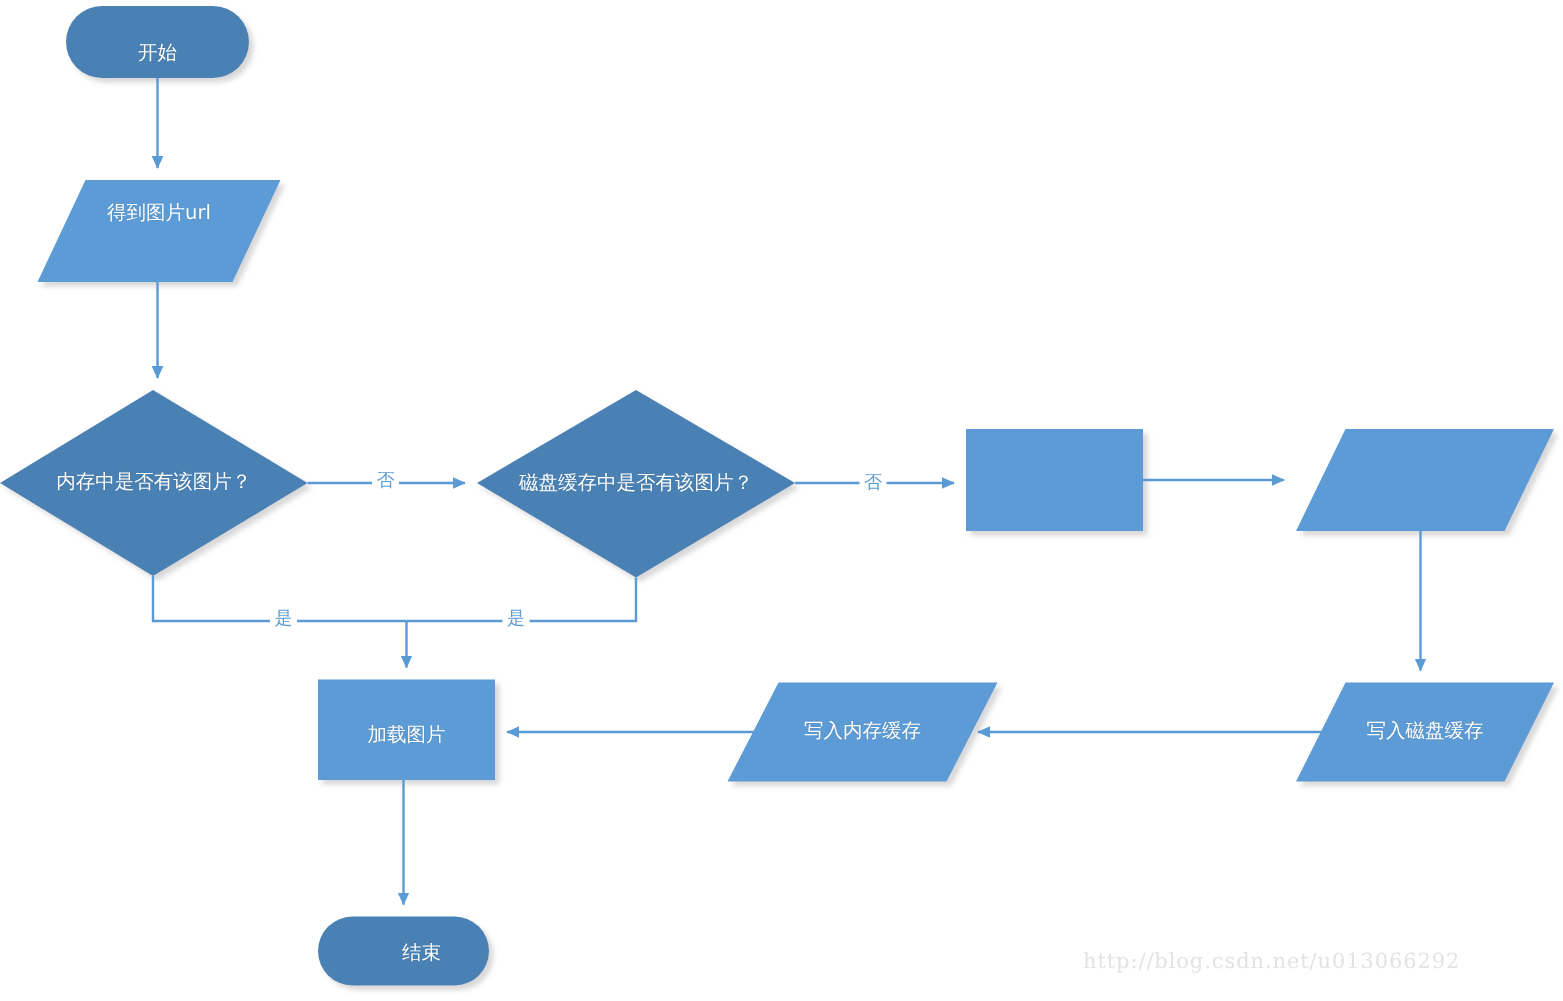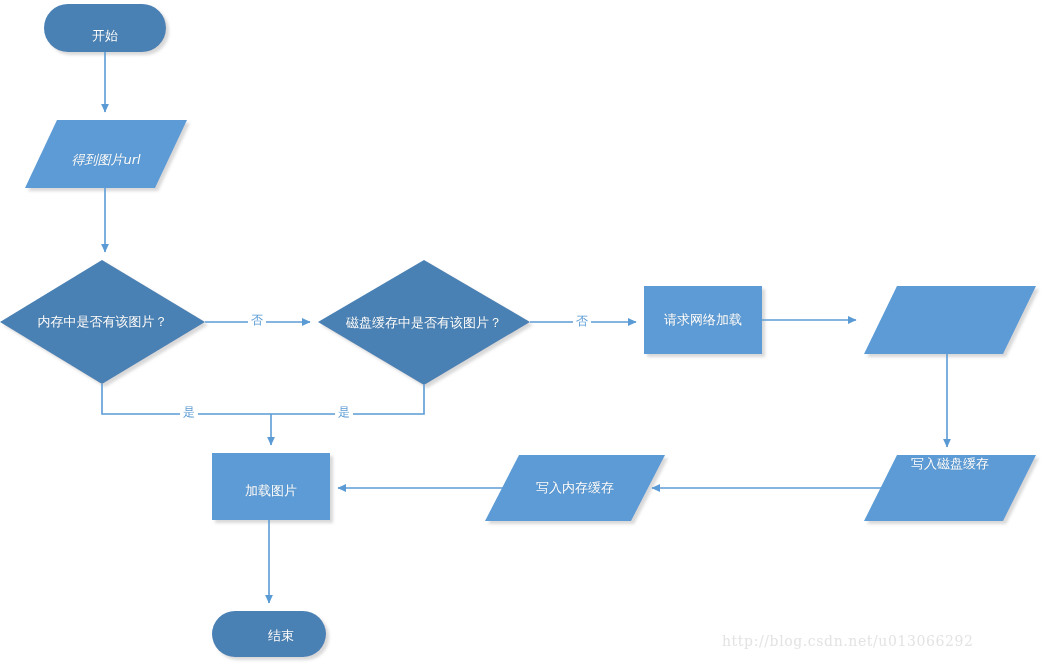--- a/index.html
+++ b/index.html
@@ -116,30 +116,29 @@
       <path d="M424,385 L424,414 L271,414"></path>
 
       <path d="M271,414 L271,445" marker-end="url(#arrow)"></path>
 
       <path d="M269,520 L269,603" marker-end="url(#arrow)"></path>
     </g>
   </svg>
 
   <div class="node-label" style="left:44px; top:4px; width:122px; height:64px;">开始</div>
 
-  <div class="node-label" style="left:25px; top:120px; width:162px; height:80px;font-style:italic;">得到图片url</div>
+  <div class="node-label" style="left:25px; top:103px; width:162px; height:80px;">得到图片url</div>
 
   <div class="node-label" style="left:0px; top:260px; width:205px; height:124px;">内存中是否有该图片？</div>
 
   <div class="node-label" style="left:318px; top:260px; width:212px; height:125px;">磁盘缓存中是否有该图片？</div>
 
-  <div class="node-label" style="left:644px; top:286px; width:118px; height:68px;">请求网络加载</div>
 
 
-  <div class="node-label" style="left:864px; top:431px; width:172px; height:66px;">写入磁盘缓存</div>
+  <div class="node-label" style="left:864px; top:455px; width:172px; height:66px;">写入磁盘缓存</div>
 
   <div class="node-label" style="left:485px; top:455px; width:180px; height:66px;">写入内存缓存</div>
 
   <div class="node-label" style="left:212px; top:453px; width:118px; height:76px;">加载图片</div>
 
   <div class="node-label" style="left:224px; top:611px; width:114px; height:50px;">结束</div>
 
   <div class="edge-label" style="left:248px; top:314px;">否</div>
 
   <div class="edge-label" style="left:573px; top:315px;">否</div>

